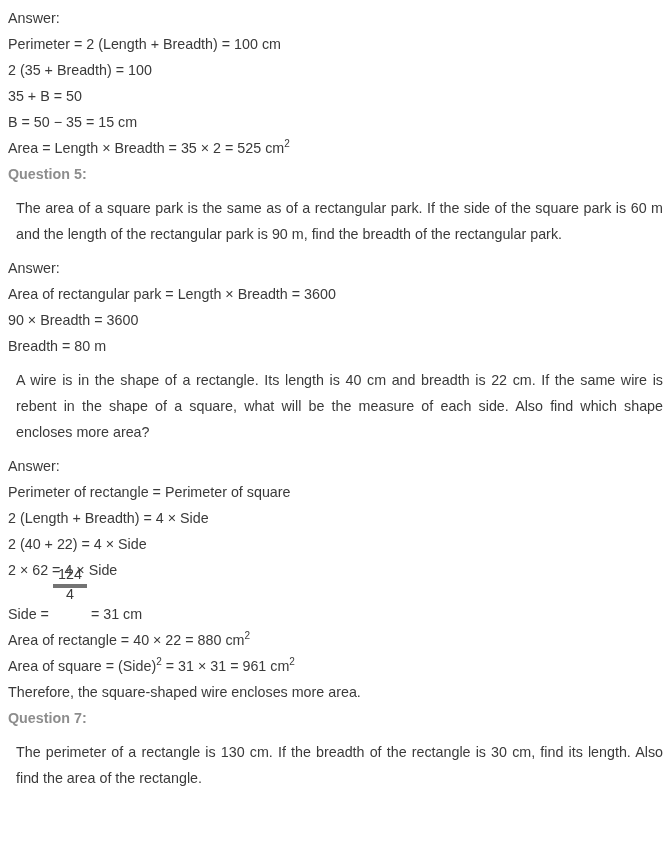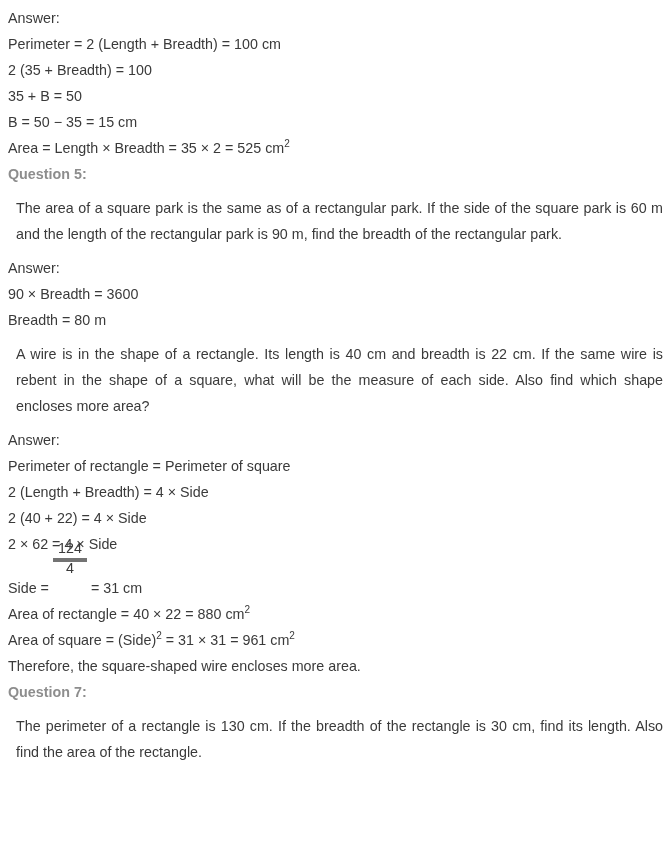--- a/index.html
+++ b/index.html
@@ -86,20 +86,21 @@
   <div class="line">Answer:</div>
   <div class="line">Perimeter = 2 (Length + Breadth) = 100 cm</div>
   <div class="line">2 (35 + Breadth) = 100</div>
   <div class="line">35 + B = 50</div>
   <div class="line">B = 50 − 35 = 15 cm</div>
   <div class="line"><span>Area = Length × Breadth = 35 × 2 = 525 cm</span><sup>2</sup></div>
 
   <div class="q-heading">Question 5:</div>
   <p class="para">The area of a square park is the same as of a rectangular park. If the side of the square park is 60 m and the length of the rectangular park is 90 m, find the breadth of the rectangular park.</p>
   <div class="line">Answer:</div>
+  <div class="line">Area of rectangular park = Length × Breadth = 3600</div>
   <div class="line">90 × Breadth = 3600</div>
   <div class="line">Breadth = 80 m</div>
 
   <p class="para">A wire is in the shape of a rectangle. Its length is 40 cm and breadth is 22 cm. If the same wire is rebent in the shape of a square, what will be the measure of each side. Also find which shape encloses more area?</p>
   <div class="line">Answer:</div>
   <div class="line">Perimeter of rectangle = Perimeter of square</div>
   <div class="line">2 (Length + Breadth) = 4 × Side</div>
   <div class="line">2 (40 + 22) = 4 × Side</div>
   <div class="line">2 × 62 = 4 × Side</div>
 

